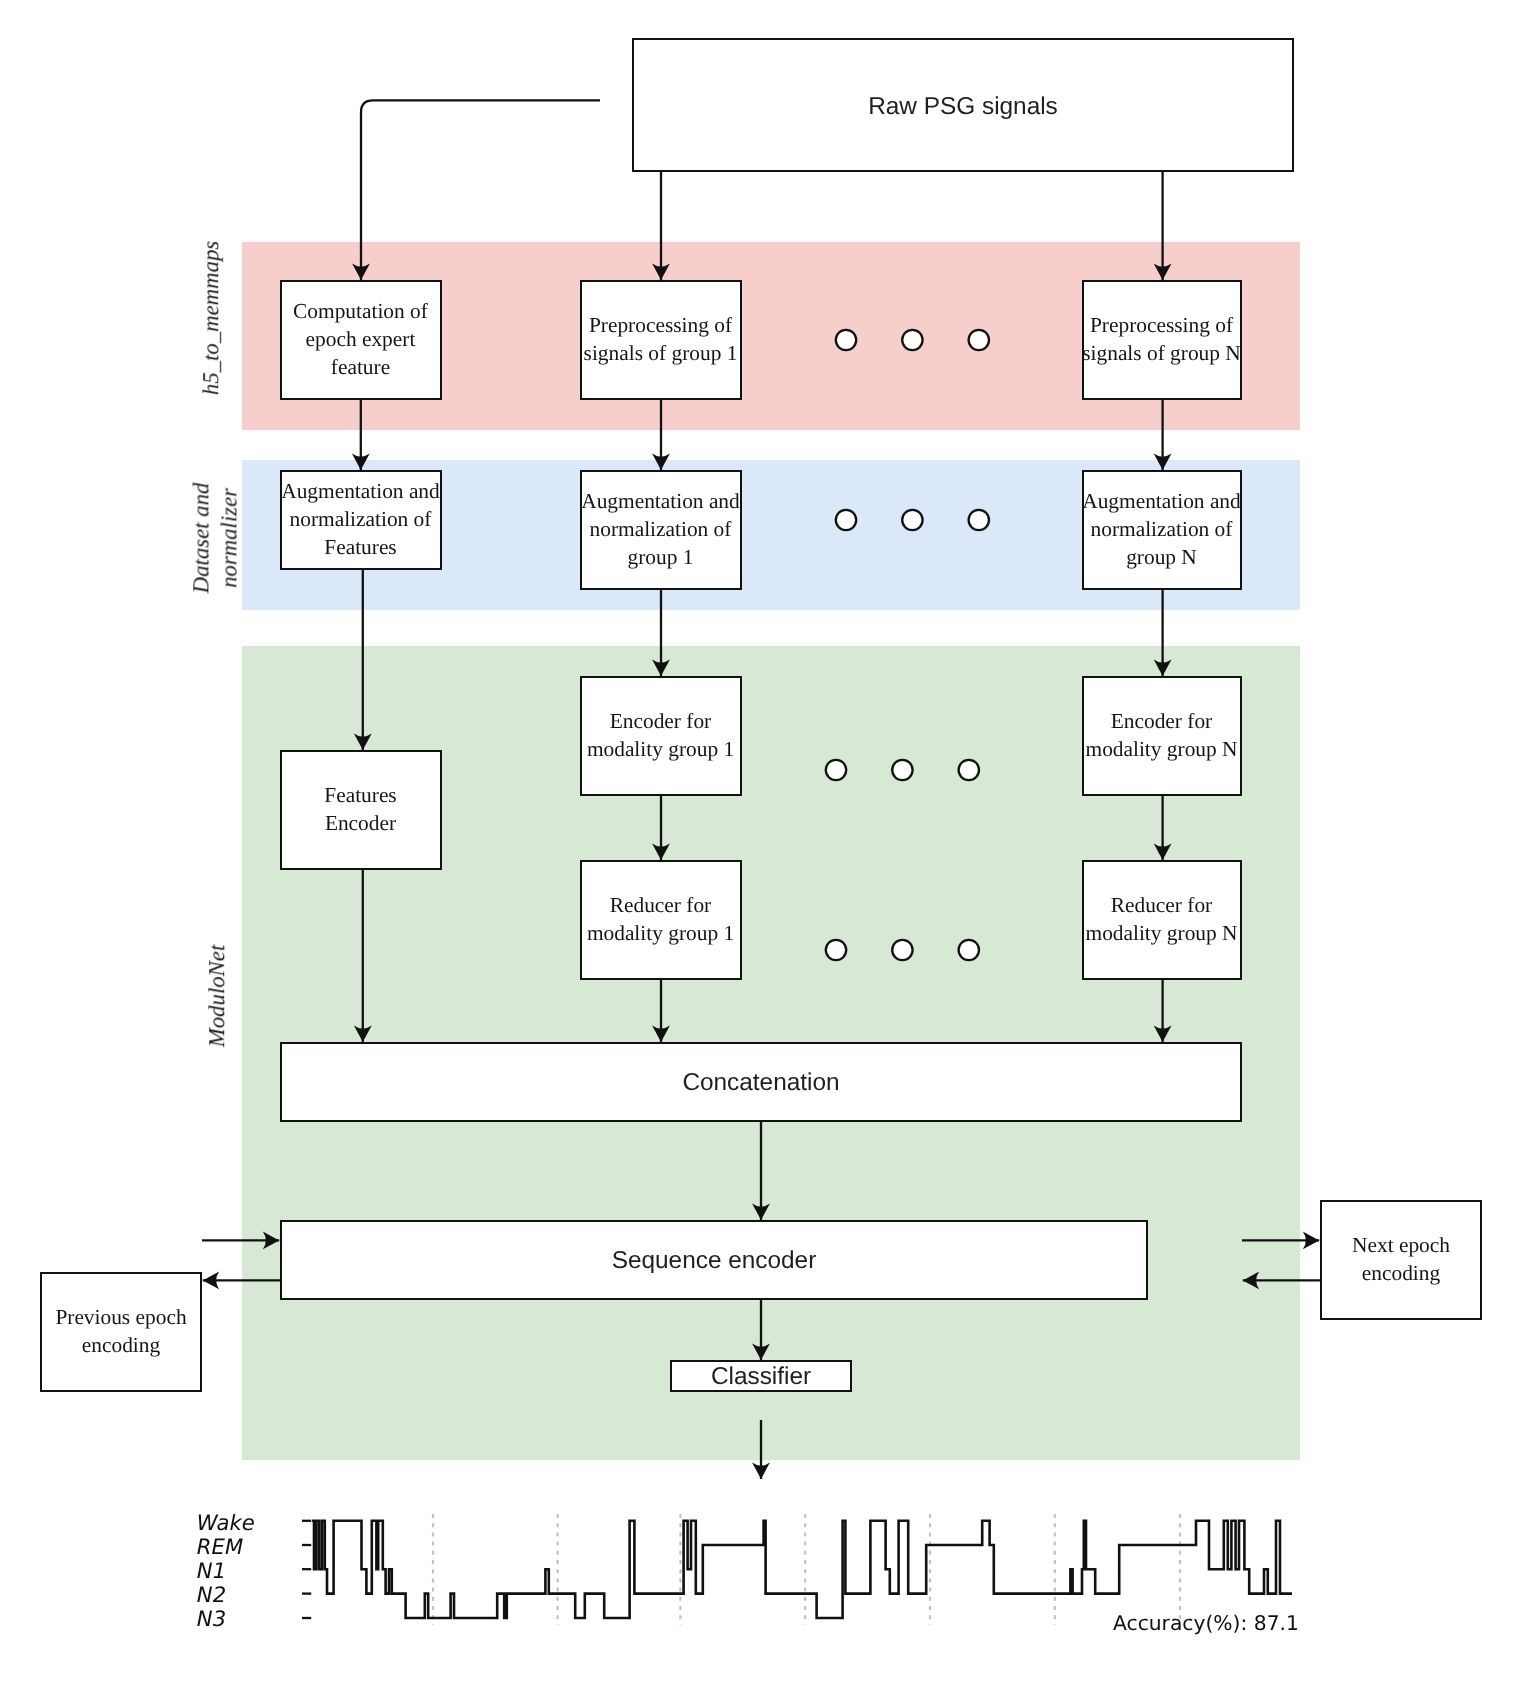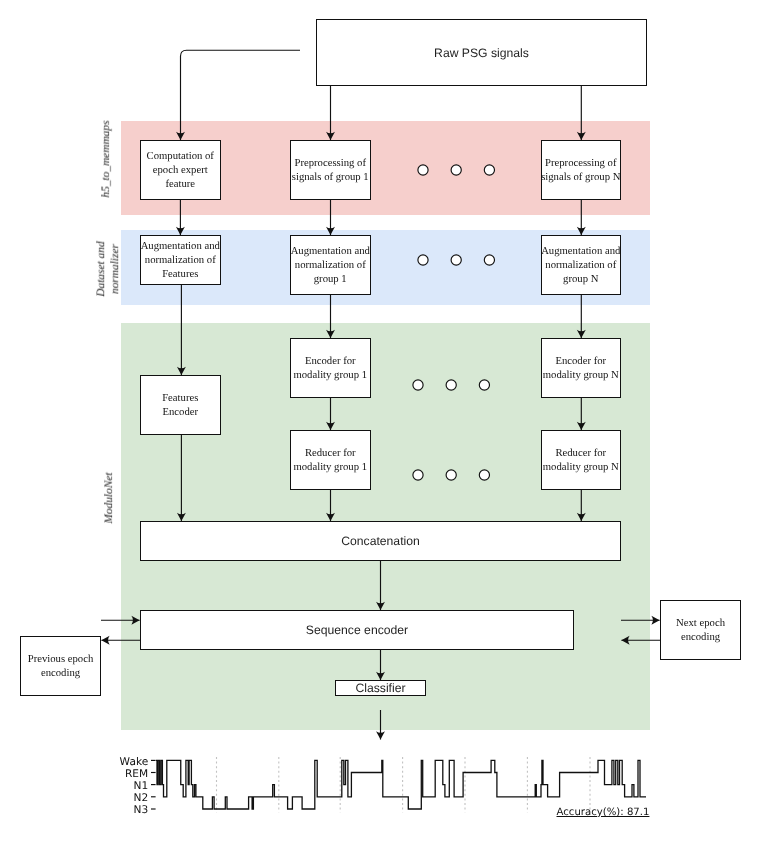--- a/index.html
+++ b/index.html
@@ -16,23 +16,23 @@
         font-family:"Liberation Serif",serif;font-size:10.7px;line-height:13.9px;}
   .node .nodelabel{white-space:pre;display:block;transform:translateZ(0);padding-top:2px;}
   .node.sans .nodelabel{transform:translateZ(0);padding-top:0;}
   .node.sans{font-family:"Liberation Sans",sans-serif;font-size:12.2px;line-height:14px;color:#1f1f1f;}
 
   .bandlabel{position:absolute;color:#1c1c1c;font-family:"Liberation Serif",serif;
         font-style:italic;font-size:11.4px;line-height:13.8px;white-space:pre;
         text-align:center;transform:translate(-50%,-50%) rotate(-90deg) translateZ(0);}
 
   .ytick{position:absolute;font-family:"DejaVu Sans",sans-serif;font-size:10.6px;
-         color:#101010;text-align:right;white-space:nowrap;transform:translateY(-50%) translateZ(0);}
+         color:#101010;text-align:left;white-space:nowrap;transform:translateY(-50%) translateZ(0);font-style:italic;}
   .acc{position:absolute;font-family:"DejaVu Sans",sans-serif;font-size:10.15px;
-       color:#101010;white-space:nowrap;transform:translateZ(0);text-decoration:underline;}
+       color:#101010;white-space:nowrap;transform:translateZ(0);}
 </style>
 </head>
 <body>
 
 <div id="root">
 
   <div id="bands">
     <div class="band" style="left:121px;top:120.5px;width:529px;height:94px;background:#f6cfcc;"></div>
     <div class="band" style="left:121px;top:230px;width:529px;height:74.5px;background:#dbe8fa;"></div>
     <div class="band" style="left:121px;top:322.5px;width:529px;height:407.5px;background:#d7e8d4;"></div>

